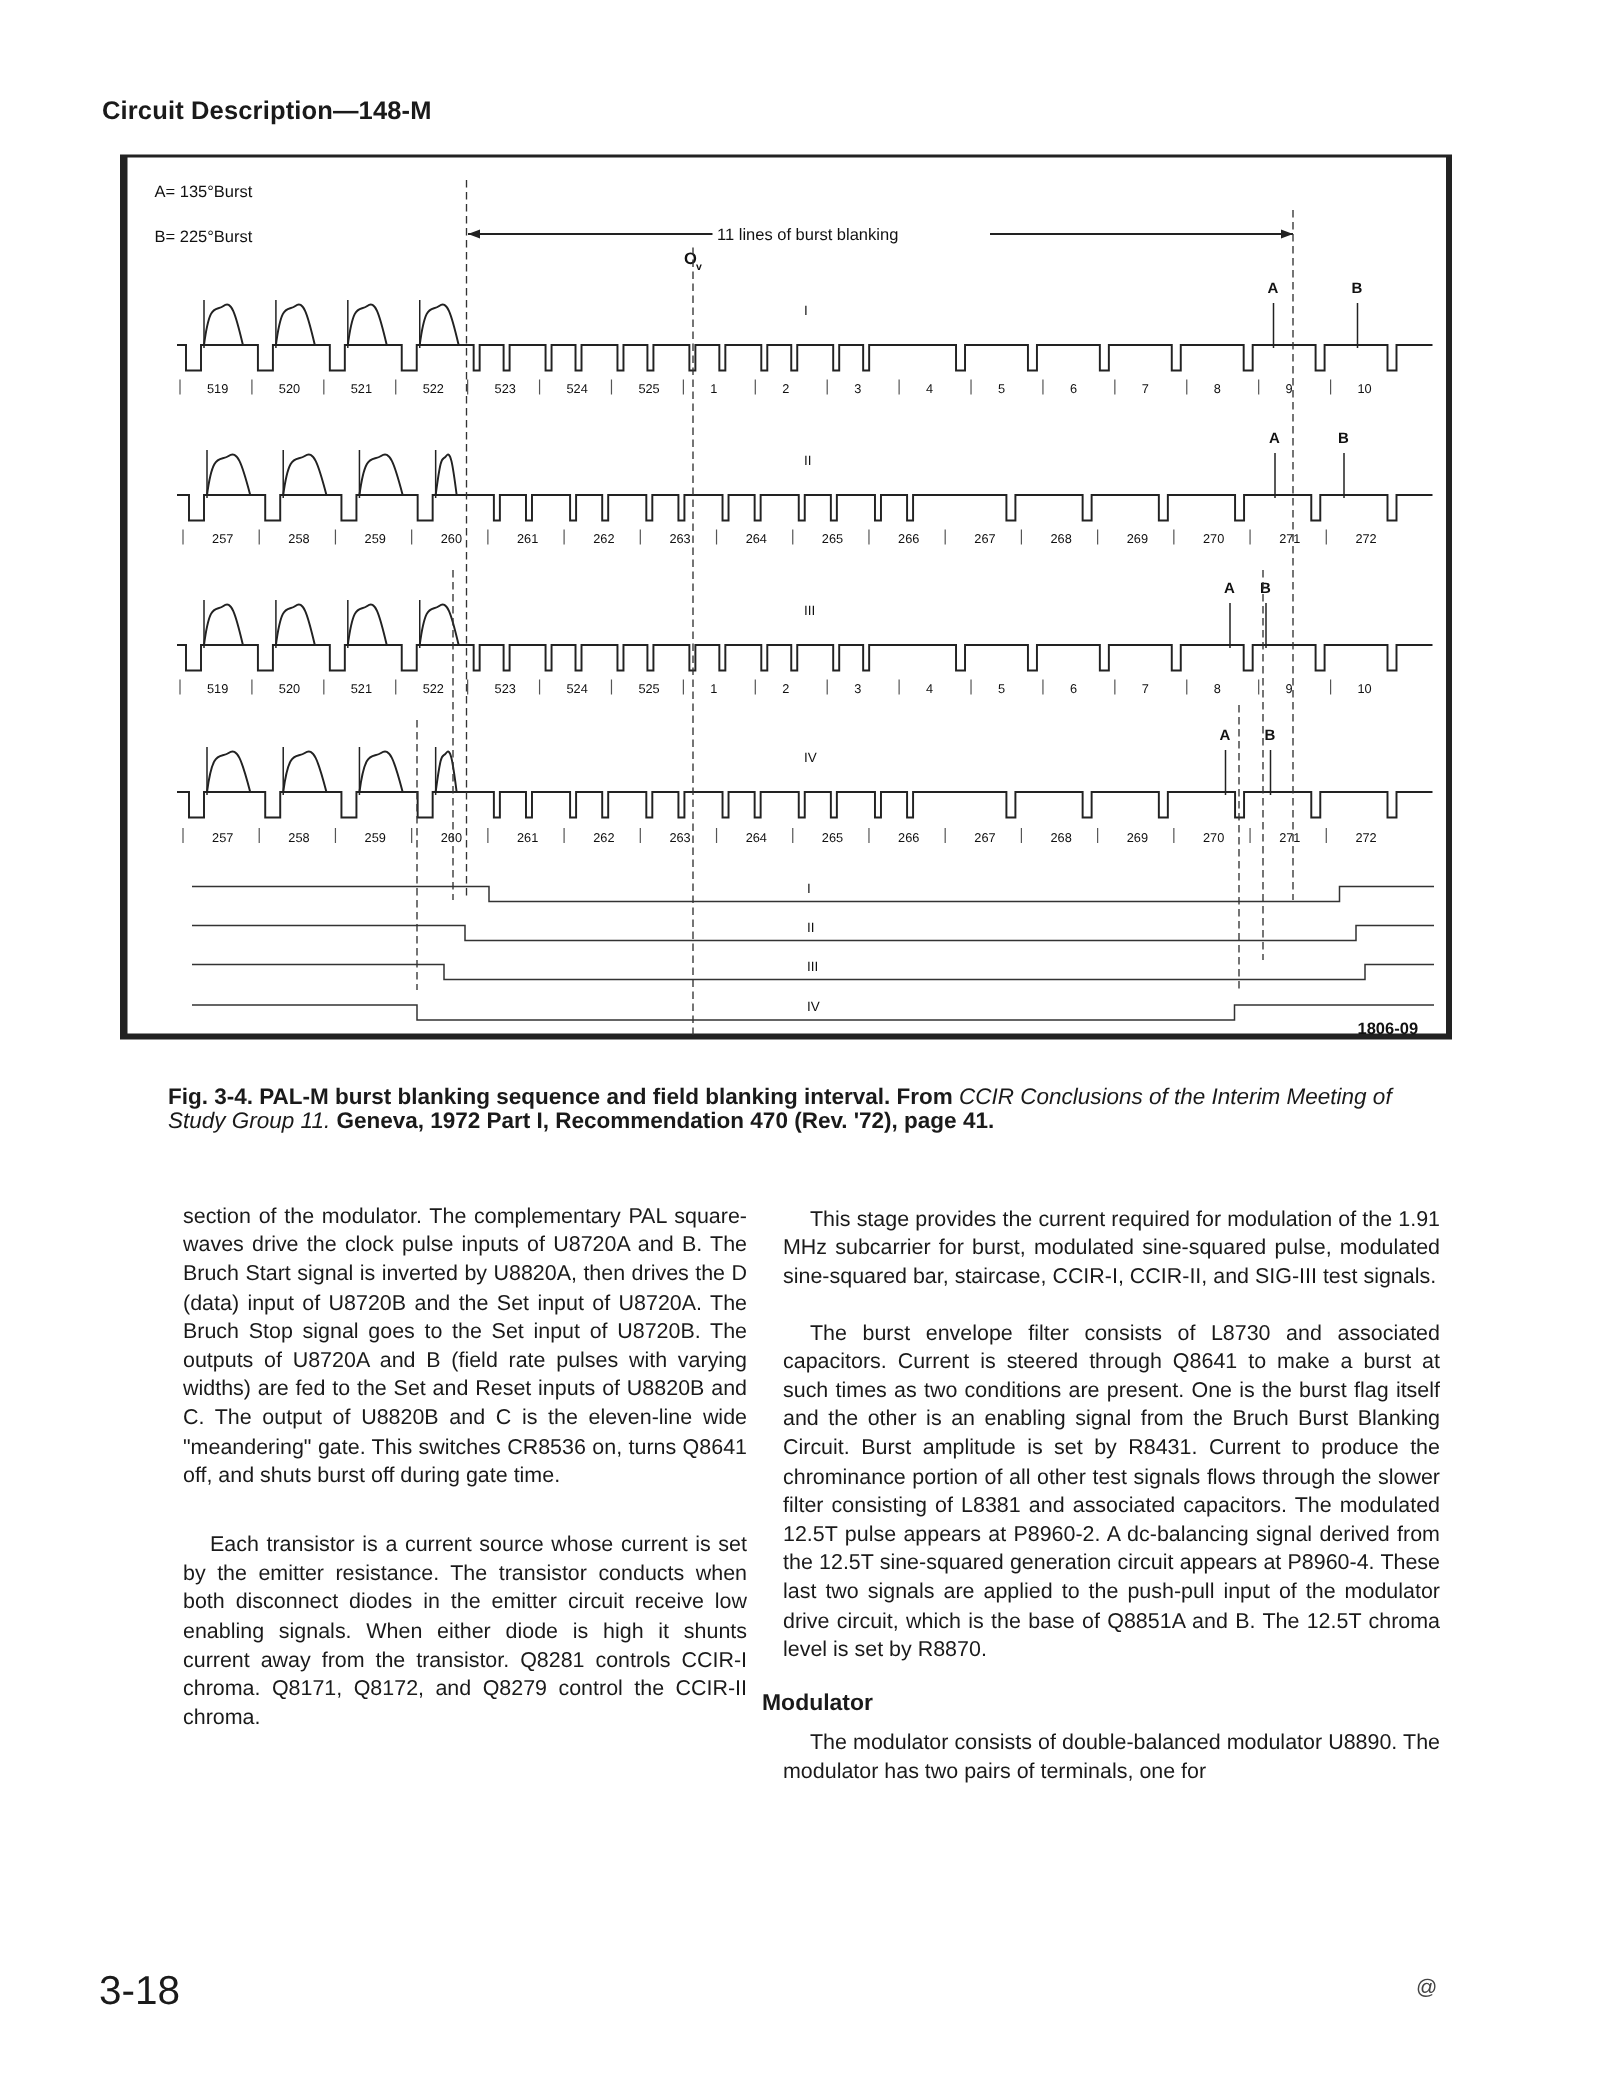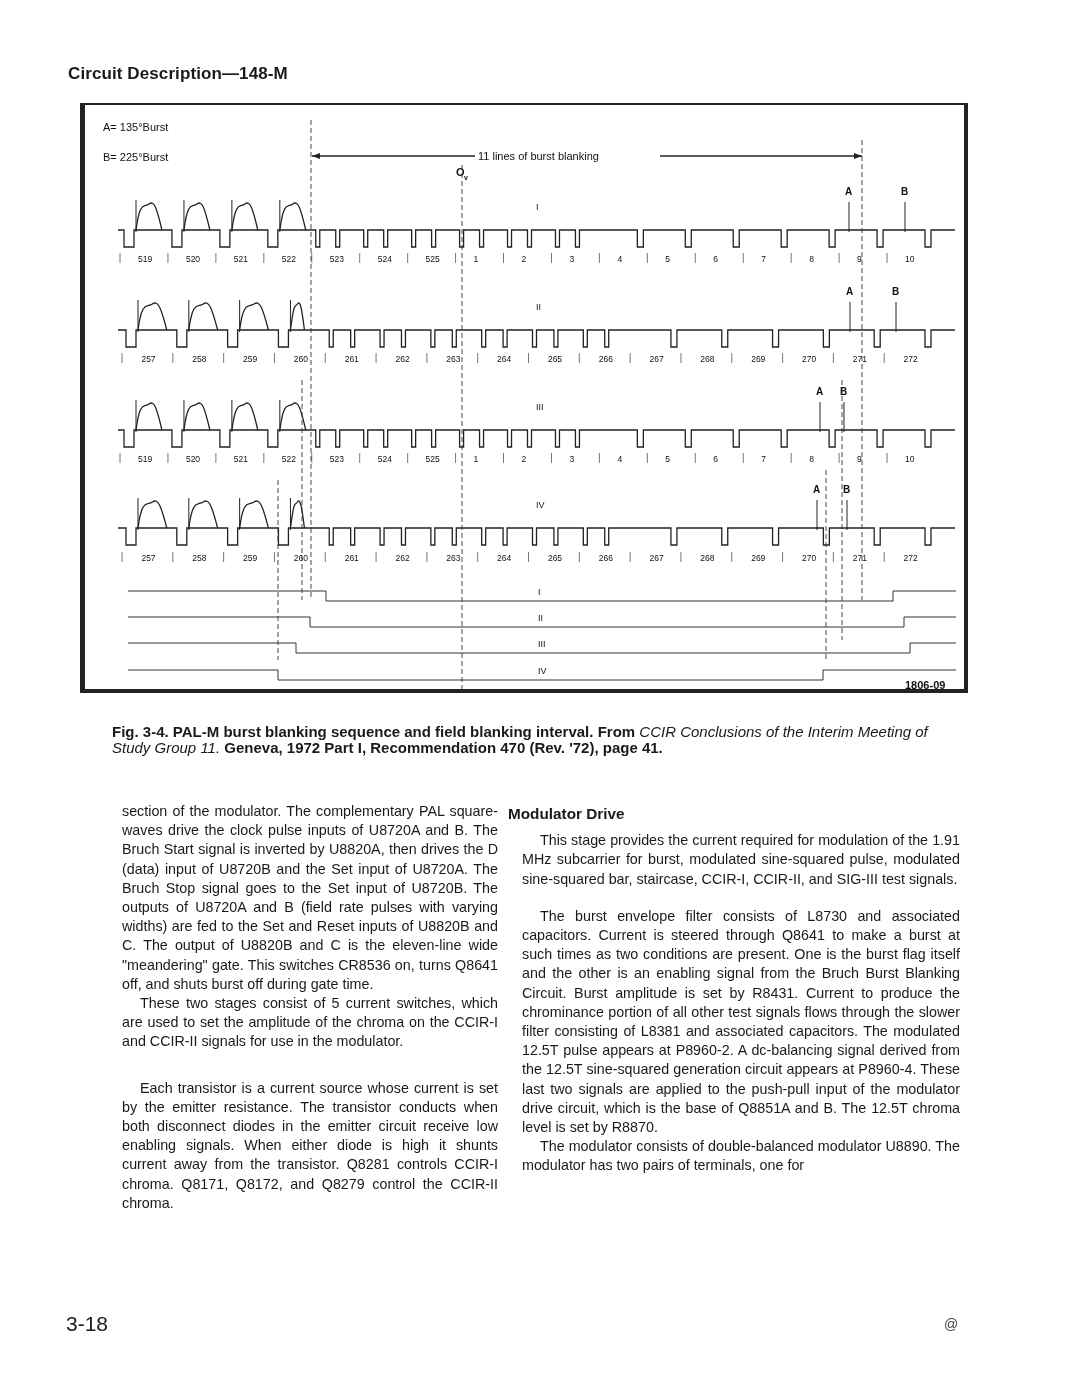--- a/index.html
+++ b/index.html
@@ -10,21 +10,21 @@
                   border: 2px solid #222; border-left-width: 5px; border-right-width: 4px; border-bottom-width: 4px; box-sizing: border-box; }
   svg#diagram { position: absolute; left: 0; top: 0; }
   .caption { position: absolute; left: 112px; top: 724px; width: 840px; font-size: 15px; font-weight: bold; line-height: 16px; }
   .caption i { font-weight: normal; font-style: italic; }
   .col { position: absolute; font-size: 14.3px; line-height: 19.2px; text-align: justify; }
   .col.left { left: 122px; width: 376px; }
   .col.right { left: 522px; width: 438px; }
   .col p { margin: 0; text-indent: 0; }
   .col p.indent { text-indent: 18px; }
   .h2 { font-weight: bold; font-size: 15.3px; margin: 0 0 8px 0; text-align: left; }
-  .page-num { position: absolute; left: 66px; top: 1312px; font-size: 21px; }
+  .page-num { position: absolute; left: 66px; top: 1312px; font-size: 27px; }
   .copy { position: absolute; left: 944px; top: 1316px; font-size: 14px; color: #444; }
 </style>
 </head>
 <body>
 
 <div class="header">Circuit Description—148-M</div>
 
 <div class="figure-frame"></div>
 <svg id="diagram" width="1080" height="720">
     <text x="103" y="131" font-size="11" font-family="Liberation Sans, sans-serif" fill="#111">A= 135°Burst</text>
@@ -241,25 +241,24 @@
     <text x="538" y="674" font-size="9" font-family="Liberation Sans, sans-serif" fill="#111">IV</text>
     <text x="905" y="689" font-size="11" font-family="Liberation Sans, sans-serif" fill="#111" font-weight="bold">1806-09</text>
   </svg>
 
 <div class="caption">
   <span>Fig. 3-4.  PAL-M burst blanking sequence and field blanking interval. From </span><i>CCIR Conclusions of the Interim Meeting of Study Group 11.</i><span> Geneva, 1972 Part I, Recommendation 470 (Rev. '72), page 41.</span>
 </div>
 
 <div class="col left" style="top:802px;">
   <p>section of the modulator. The complementary PAL square-waves drive the clock pulse inputs of U8720A and B. The Bruch Start signal is inverted by U8820A, then drives the D (data) input of U8720B and the Set input of U8720A. The Bruch Stop signal goes to the Set input of U8720B. The outputs of U8720A and B (field rate pulses with varying widths) are fed to the Set and Reset inputs of U8820B and C. The output of U8820B and C is the eleven-line wide "meandering" gate. This switches CR8536 on, turns Q8641 off, and shuts burst off during gate time.</p>
-  <p class="indent">These two stages consist of 5 current switches, which are used to set the amplitude of the chroma on the CCIR-I and CCIR-II signals for use in the modulator.</p>
   <p class="indent" style="margin-top:27px;">Each transistor is a current source whose current is set by the emitter resistance. The transistor conducts when both disconnect diodes in the emitter circuit receive low enabling signals. When either diode is high it shunts current away from the transistor. Q8281 controls CCIR-I chroma. Q8171, Q8172, and Q8279 control the CCIR-II chroma.</p>
 </div>
 
 <div class="col right" style="top:804px;">
-  <div class="h2" style="margin-left:-14px;">Modulator Drive</div>
   <p class="indent">This stage provides the current required for modulation of the 1.91 MHz subcarrier for burst, modulated sine-squared pulse, modulated sine-squared bar, staircase, CCIR-I, CCIR-II, and SIG-III test signals.</p>
   <p class="indent" style="margin-top:18px;">The burst envelope filter consists of L8730 and associated capacitors. Current is steered through Q8641 to make a burst at such times as two conditions are present. One is the burst flag itself and the other is an enabling signal from the Bruch Burst Blanking Circuit. Burst amplitude is set by R8431. Current to produce the chrominance portion of all other test signals flows through the slower filter consisting of L8381 and associated capacitors. The modulated 12.5T pulse appears at P8960-2. A dc-balancing signal derived from the 12.5T sine-squared generation circuit appears at P8960-4. These last two signals are applied to the push-pull input of the modulator drive circuit, which is the base of Q8851A and B. The 12.5T chroma level is set by R8870.</p>
+  <div class="h2" style="margin-left:-14px;margin-top:16px;">Modulator</div>
   <p class="indent">The modulator consists of double-balanced modulator U8890. The modulator has two pairs of terminals, one for</p>
 </div>
 
 <div class="page-num">3-18</div>
 <div class="copy">@</div>
 
 </body></html>

